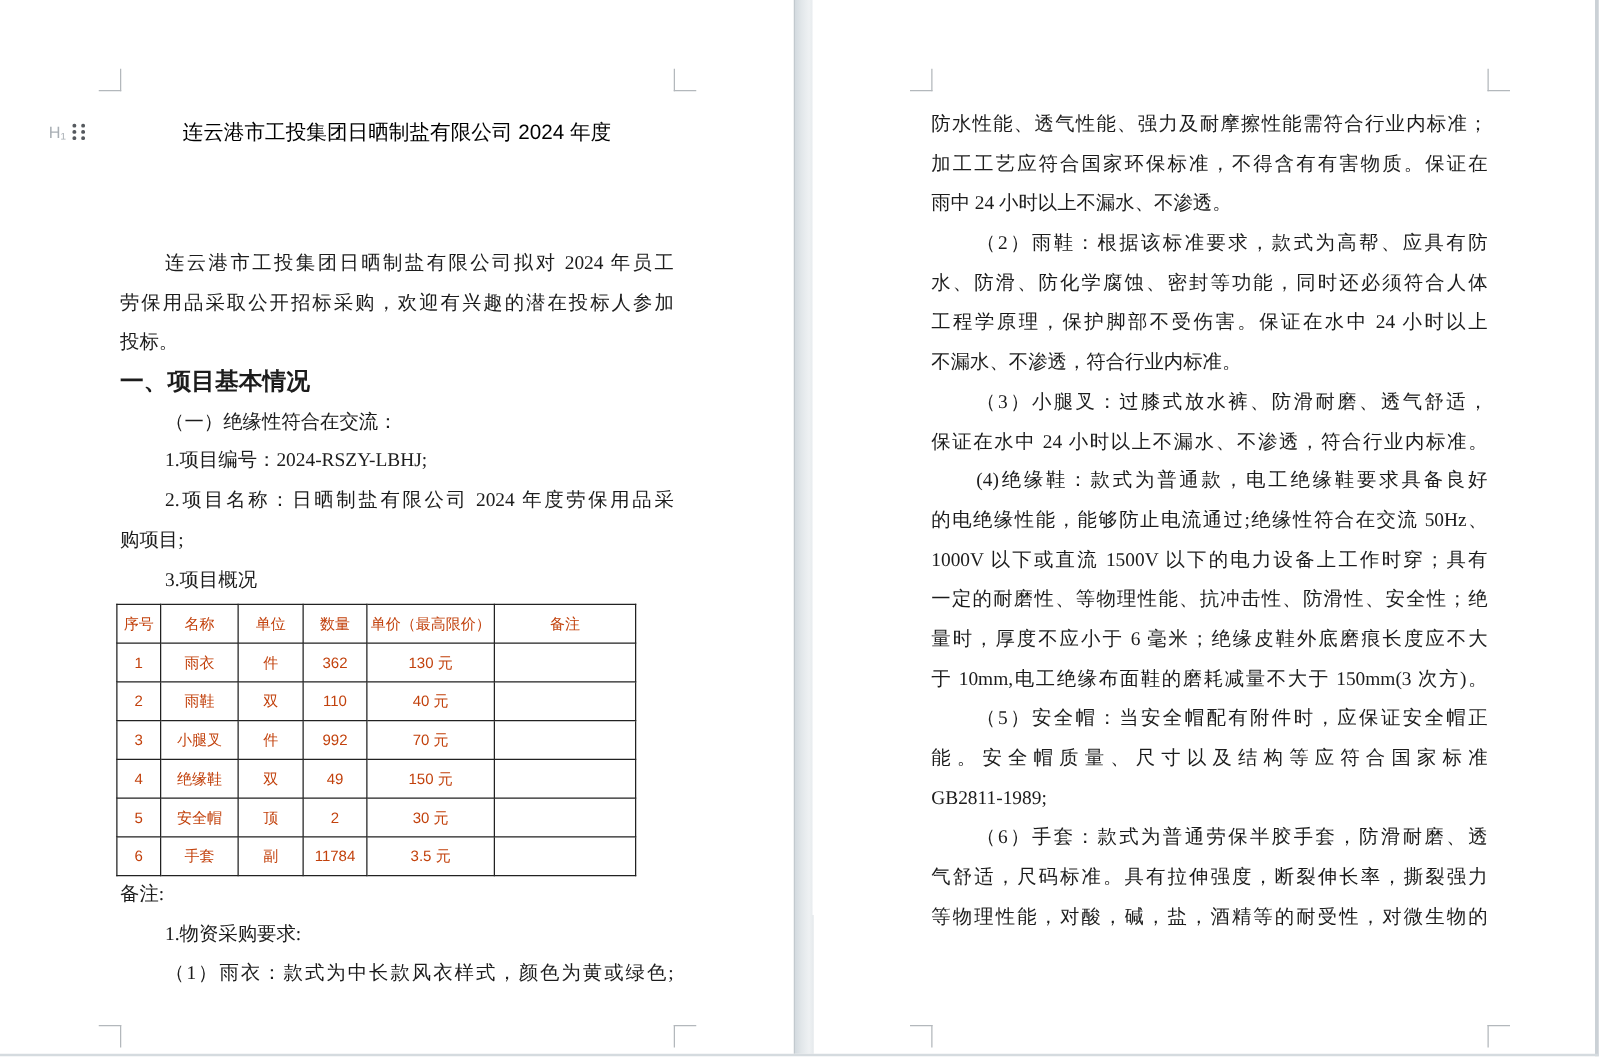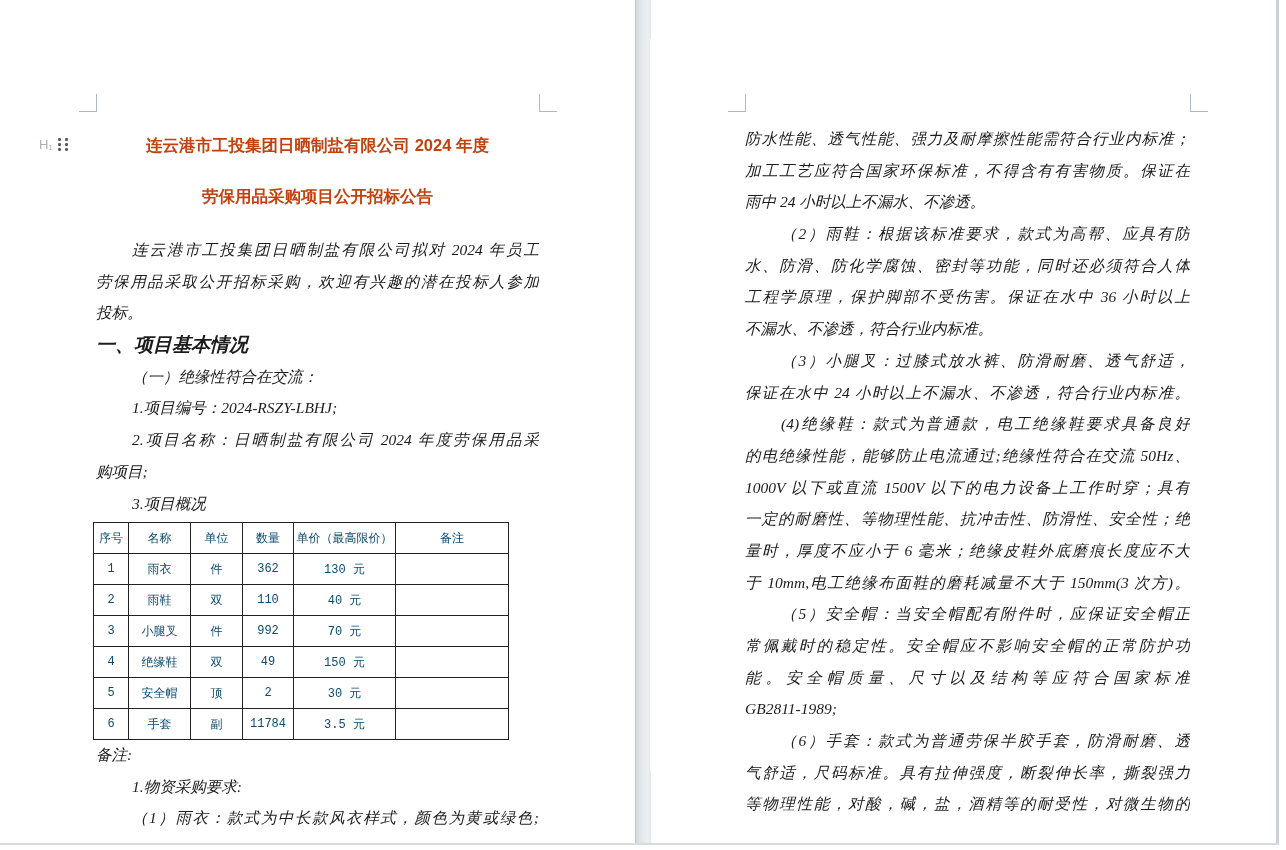--- a/index.html
+++ b/index.html
@@ -1,18 +1,18 @@
 <!DOCTYPE html>
 <html><head>
 <meta charset="utf-8">
 <style>
   html,body{margin:0;padding:0;background:#ffffff;}
   #canvas{position:relative;width:1286px;height:850px;background:#ffffff;overflow:hidden;
           font-family:"Liberation Serif","DejaVu Serif",serif;color:#1c1c1c;}
-  .page{position:absolute;top:0;height:732px;background:#ffffff;margin-top:39px;}
+  .page{position:absolute;top:0;height:732px;background:#ffffff;}
   #page-left{left:0;width:635px;}
   #page-right{left:650px;width:626px;}
 
   
   #divider{position:absolute;left:635px;top:0;width:15px;height:843px;
            border-left:1px solid #c2c9ce;
            background:linear-gradient(90deg,#d3dadf 0%,#e2e7ea 35%,#eef1f3 75%,#e5e9ec 100%);}
 
   
   #frame-right{position:absolute;left:1276px;top:0;width:3px;height:845px;background:#cbd1d6;}
@@ -30,38 +30,38 @@
 
   
   #h1-mark{position:absolute;left:39px;top:97px;height:18px;line-height:18px;
            font-family:"Liberation Sans",sans-serif;font-size:13px;color:#a9afb5;}
   #drag-dots{position:absolute;left:58px;top:99px;width:12px;height:15px;
              display:grid;grid-template-columns:4px 4px;grid-auto-rows:5px;column-gap:3px;}
   #drag-dots i{width:2.6px;height:2.6px;border-radius:50%;background:#55595e;display:block;}
 
   
   .title{position:absolute;left:96px;width:443px;height:26px;line-height:26px;text-align:center;
-         font-family:"Liberation Sans",sans-serif;font-weight:bold;font-size:16.5px;color:#c2410c;}
+         font-family:"Liberation Sans",sans-serif;font-weight:normal;font-size:16.5px;color:#000000;}
   #title1{top:93px;} #title2{top:144px;}
 
   
   .lines{position:absolute;}
   #left-body{left:96px;top:195px;width:443px;}
   #left-notes{left:96px;top:700px;width:443px;}
   #right-body{left:95px;top:84px;width:445px;}
-  .line{height:31.7px;line-height:31.7px;font-size:15.5px;overflow:hidden;font-style:italic;}
+  .line{height:31.7px;line-height:31.7px;font-size:15.5px;overflow:hidden;}
   .line.jst{text-align:justify;text-align-last:justify;}
   .line.ind{text-indent:36px;}
   .line.hd{font-family:"Liberation Sans",sans-serif;font-weight:bold;font-size:19px;}
 
   
   #items-table{position:absolute;left:93px;top:483px;border-collapse:collapse;table-layout:fixed;width:415px;}
   #items-table th,#items-table td{border:1px solid #222;height:30px;padding:0;text-align:center;
        vertical-align:middle;font-size:12px;font-weight:normal;
-       font-family:Liberation Mono, monospace;color:#0c4a6e;overflow:hidden;white-space:nowrap;}
+       font-family:Liberation Sans, sans-serif;color:#c2410c;overflow:hidden;white-space:nowrap;}
 </style>
 </head>
 <body>
 
 <div id="canvas">
 
   <div class="page" id="page-left">
     <div class="crop tl"></div>
     <div class="crop tr"></div>
     <div class="crop bl"></div>
@@ -71,21 +71,20 @@
     <div id="drag-dots">
       <i></i>
         <i></i>
         <i></i>
         <i></i>
         <i></i>
         <i></i>
     </div>
 
     <div class="title" id="title1">连云港市工投集团日晒制盐有限公司 2024 年度</div>
-    <div class="title" id="title2">劳保用品采购项目公开招标公告</div>
 
     <div class="lines" id="left-body">
         <div class="line ind jst">连云港市工投集团日晒制盐有限公司拟对 2024 年员工</div>
         <div class="line jst">劳保用品采取公开招标采购，欢迎有兴趣的潜在投标人参加</div>
         <div class="line">投标。</div>
         <div class="line hd">一、项目基本情况</div>
         <div class="line ind">（一）绝缘性符合在交流：</div>
         <div class="line ind">1.项目编号：2024-RSZY-LBHJ;</div>
         <div class="line ind jst">2.项目名称：日晒制盐有限公司 2024 年度劳保用品采</div>
         <div class="line">购项目;</div>
@@ -177,32 +176,31 @@
     <div class="crop tr"></div>
     <div class="crop bl"></div>
     <div class="crop br"></div>
 
     <div class="lines" id="right-body">
         <div class="line jst">防水性能、透气性能、强力及耐摩擦性能需符合行业内标准；</div>
         <div class="line jst">加工工艺应符合国家环保标准，不得含有有害物质。保证在</div>
         <div class="line">雨中 24 小时以上不漏水、不渗透。</div>
         <div class="line ind jst">（2）雨鞋：根据该标准要求，款式为高帮、应具有防</div>
         <div class="line jst">水、防滑、防化学腐蚀、密封等功能，同时还必须符合人体</div>
-        <div class="line jst">工程学原理，保护脚部不受伤害。保证在水中 36 小时以上</div>
+        <div class="line jst">工程学原理，保护脚部不受伤害。保证在水中 24 小时以上</div>
         <div class="line">不漏水、不渗透，符合行业内标准。</div>
         <div class="line ind jst">（3）小腿叉：过膝式放水裤、防滑耐磨、透气舒适，</div>
         <div class="line jst">保证在水中 24 小时以上不漏水、不渗透，符合行业内标准。</div>
         <div class="line ind jst">(4)绝缘鞋：款式为普通款，电工绝缘鞋要求具备良好</div>
         <div class="line jst">的电绝缘性能，能够防止电流通过;绝缘性符合在交流 50Hz、</div>
         <div class="line jst">1000V 以下或直流 1500V 以下的电力设备上工作时穿；具有</div>
         <div class="line jst">一定的耐磨性、等物理性能、抗冲击性、防滑性、安全性；绝</div>
         <div class="line jst">量时，厚度不应小于 6 毫米；绝缘皮鞋外底磨痕长度应不大</div>
         <div class="line jst">于 10mm,电工绝缘布面鞋的磨耗减量不大于 150mm(3 次方)。</div>
         <div class="line ind jst">（5）安全帽：当安全帽配有附件时，应保证安全帽正</div>
-        <div class="line jst">常佩戴时的稳定性。安全帽应不影响安全帽的正常防护功</div>
         <div class="line jst">能。安全帽质量、尺寸以及结构等应符合国家标准</div>
         <div class="line">GB2811-1989;</div>
         <div class="line ind jst">（6）手套：款式为普通劳保半胶手套，防滑耐磨、透</div>
         <div class="line jst">气舒适，尺码标准。具有拉伸强度，断裂伸长率，撕裂强力</div>
         <div class="line jst">等物理性能，对酸，碱，盐，酒精等的耐受性，对微生物的</div>
       </div>
   </div>
 
   <div id="frame-right"></div>
   <div id="frame-bottom"></div>

